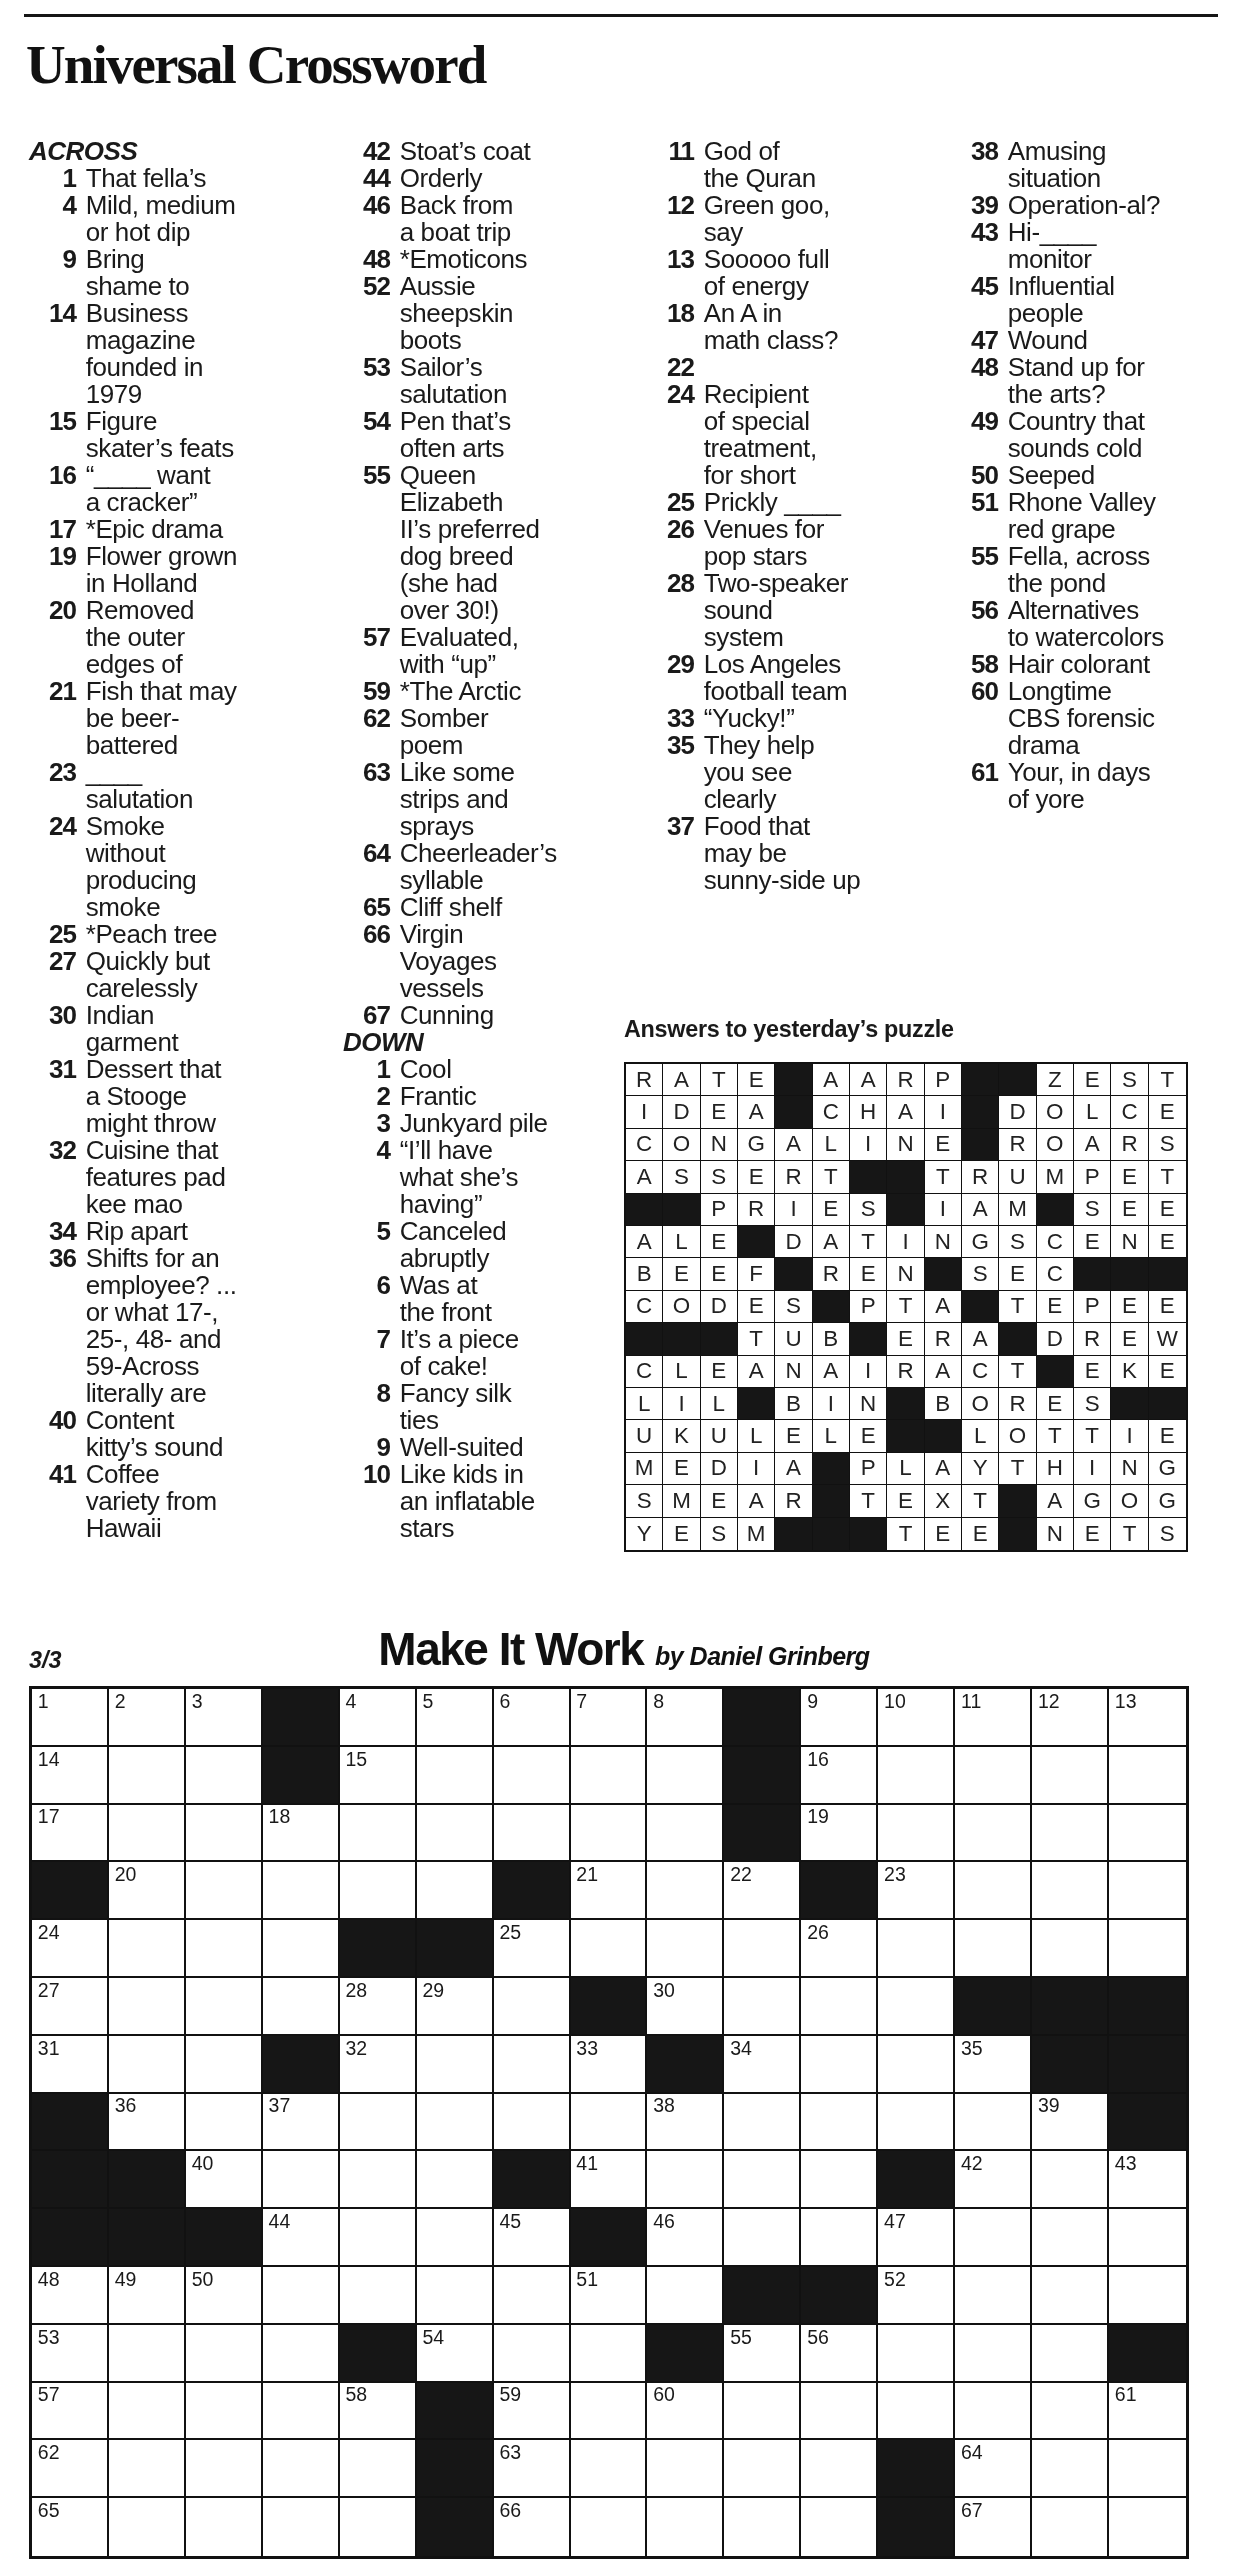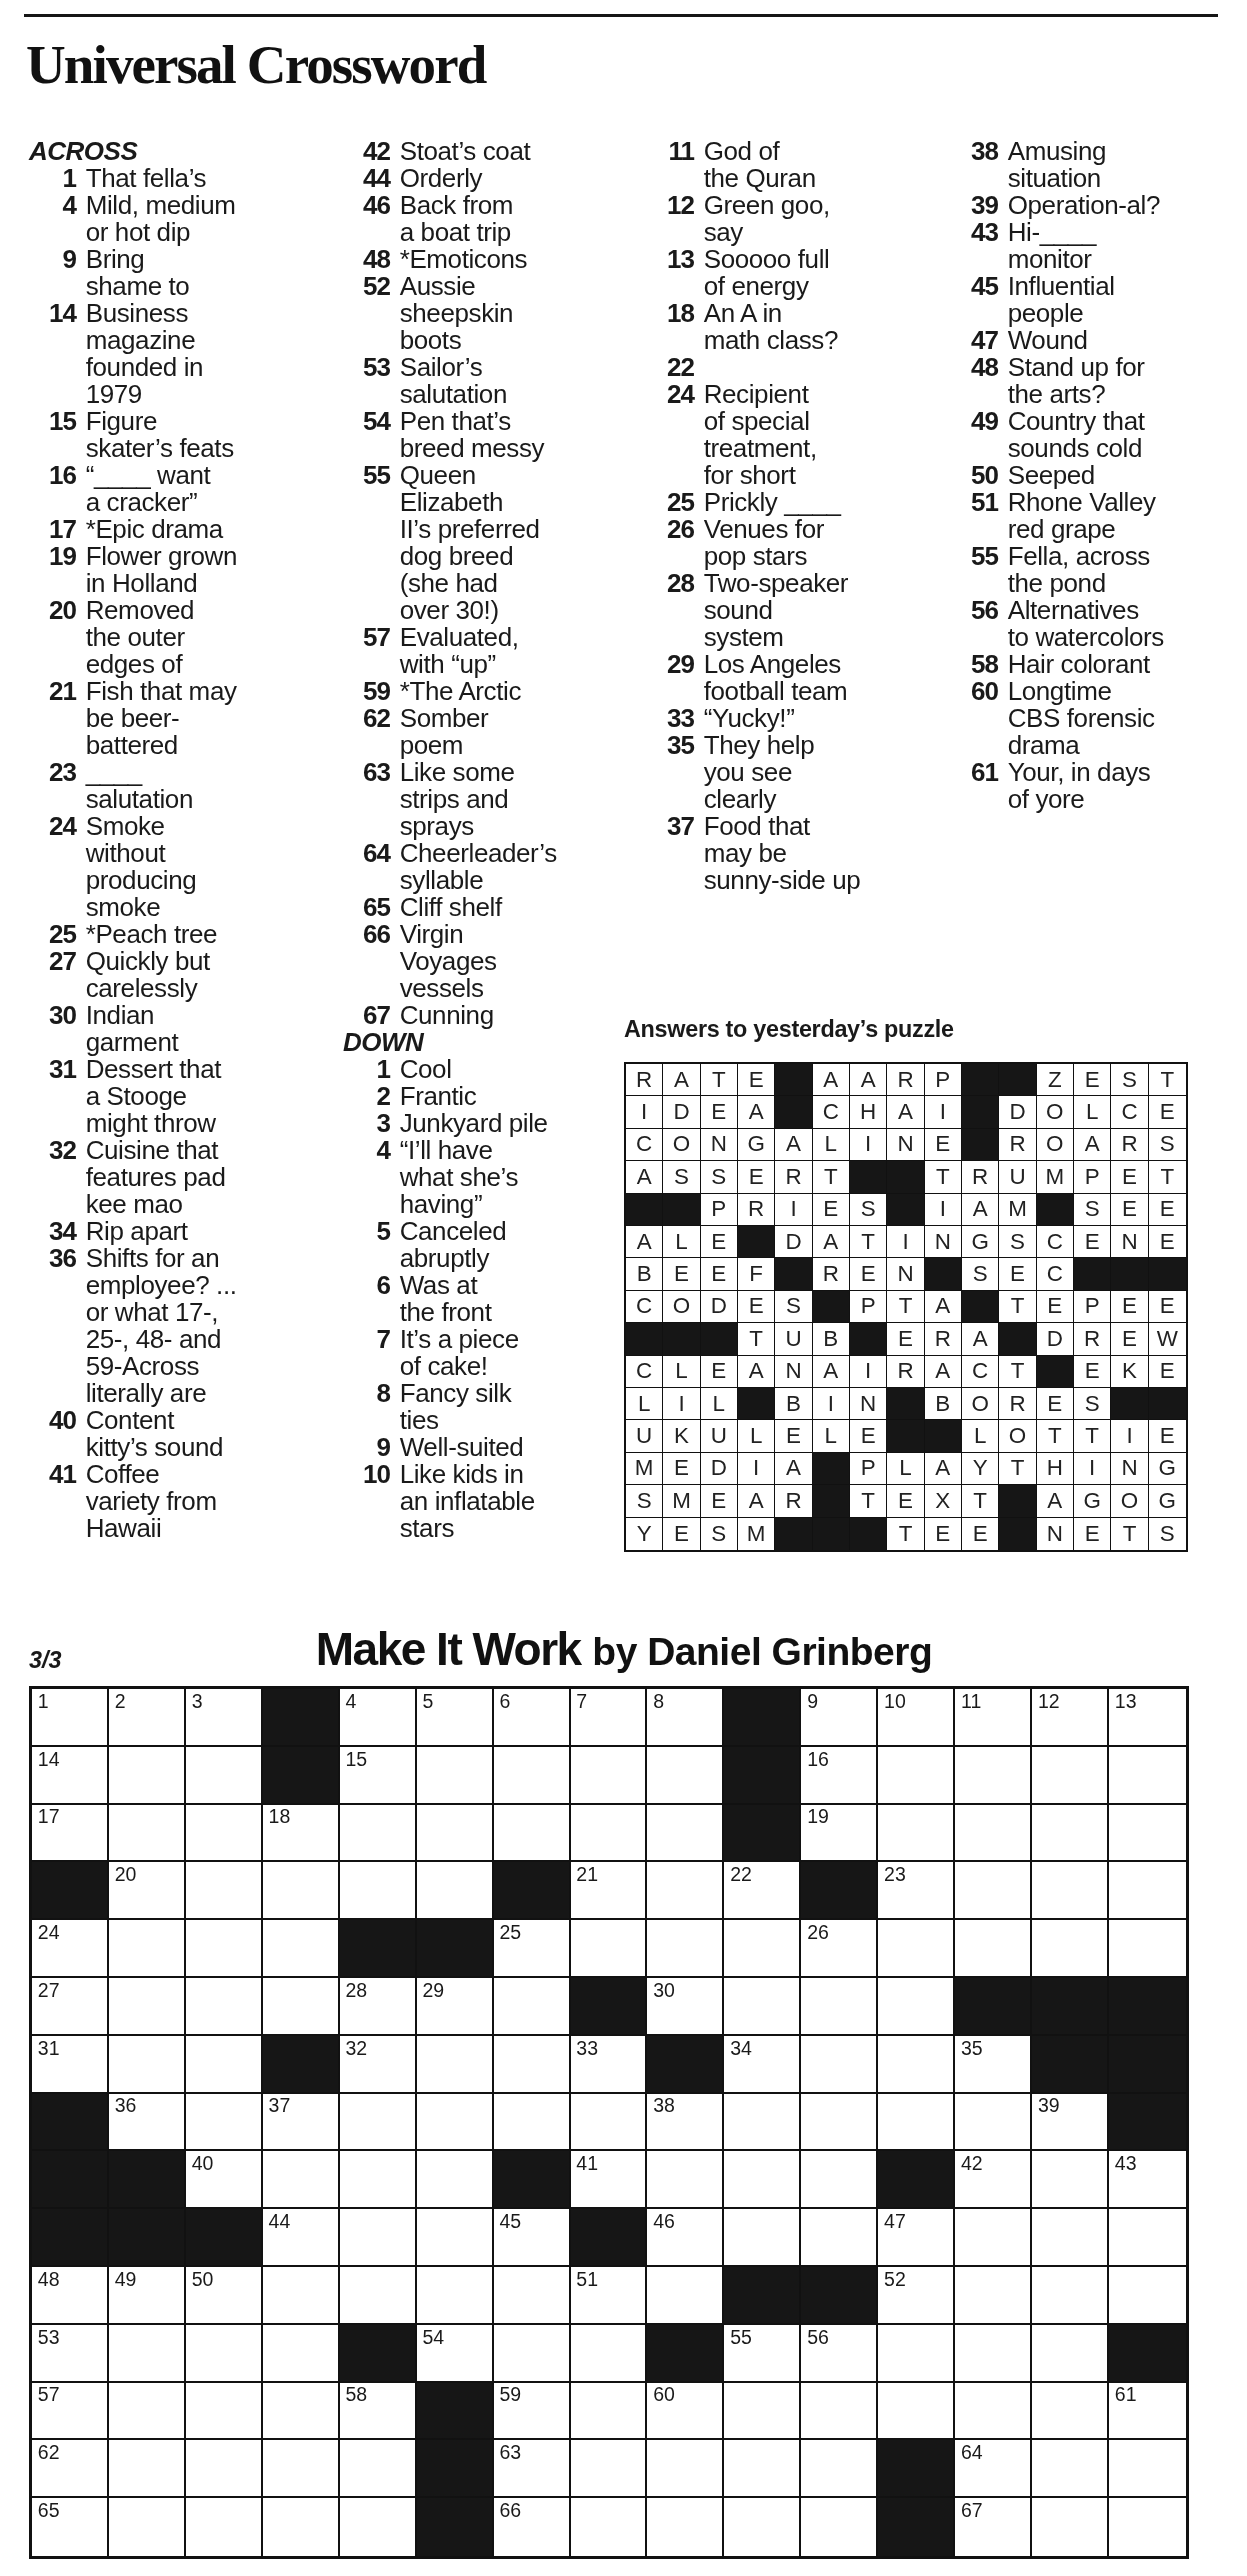--- a/index.html
+++ b/index.html
@@ -29,21 +29,21 @@
     border-right:1.9px solid #111;border-bottom:1.9px solid #111;
     display:flex;align-items:center;justify-content:center;
     font-size:22.4px;color:#222;box-sizing:border-box;
   }
   .sol-cell:nth-child(15n){border-right:none;}
   .sol-cell:nth-child(n+211){border-bottom:none;}
   .sol-cell.b{background:#161616;}
   .page-marker{position:absolute;left:29px;top:1647px;font-size:23.4px;font-weight:bold;font-style:italic;}
   .puz-title{position:absolute;left:0;top:1622px;width:1248px;text-align:center;margin:0;
     font-size:46px;font-weight:bold;letter-spacing:-1.5px;color:#111;}
-  .puz-title .byline{font-size:39px;letter-spacing:-0.5px;margin-left:11.7px;}
+  .puz-title .byline{font-size:25px;font-style:italic;letter-spacing:-0.5px;margin-left:11.7px;}
   .play-grid{
     position:absolute;left:29px;top:1686px;width:1160px;height:873px;
     display:grid;grid-template-columns:repeat(15,1fr);grid-template-rows:repeat(15,1fr);
     border:3.9px solid #111;box-sizing:border-box;background:#fff;
   }
   .play-cell{position:relative;border-right:2.9px solid #111;border-bottom:2.9px solid #111;box-sizing:border-box;background:#fff;}
   .play-cell:nth-child(15n){border-right:none;}
   .play-cell:nth-child(n+211){border-bottom:none;}
   .play-cell.b{background:#161616;}
   .pnum{position:absolute;top:2.9px;left:5.8px;font-size:19.5px;line-height:1;color:#1a1a1a;}
@@ -197,21 +197,21 @@
 boots</div>
     </div>
     <div class="clue">
       <div class="cnum">53</div>
       <div class="ctxt">Sailor’s
 salutation</div>
     </div>
     <div class="clue">
       <div class="cnum">54</div>
       <div class="ctxt">Pen that’s
-breed messy</div>
+often arts</div>
     </div>
     <div class="clue">
       <div class="cnum">55</div>
       <div class="ctxt">Queen
 Elizabeth
 II’s preferred
 dog breed
 (she had
 over 30!)</div>
     </div>

